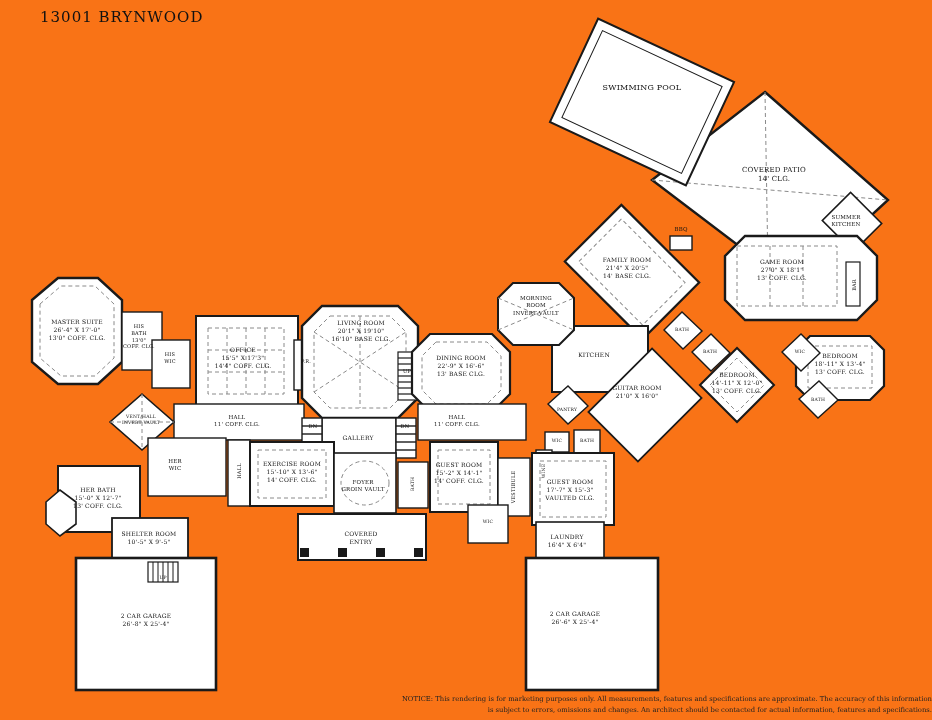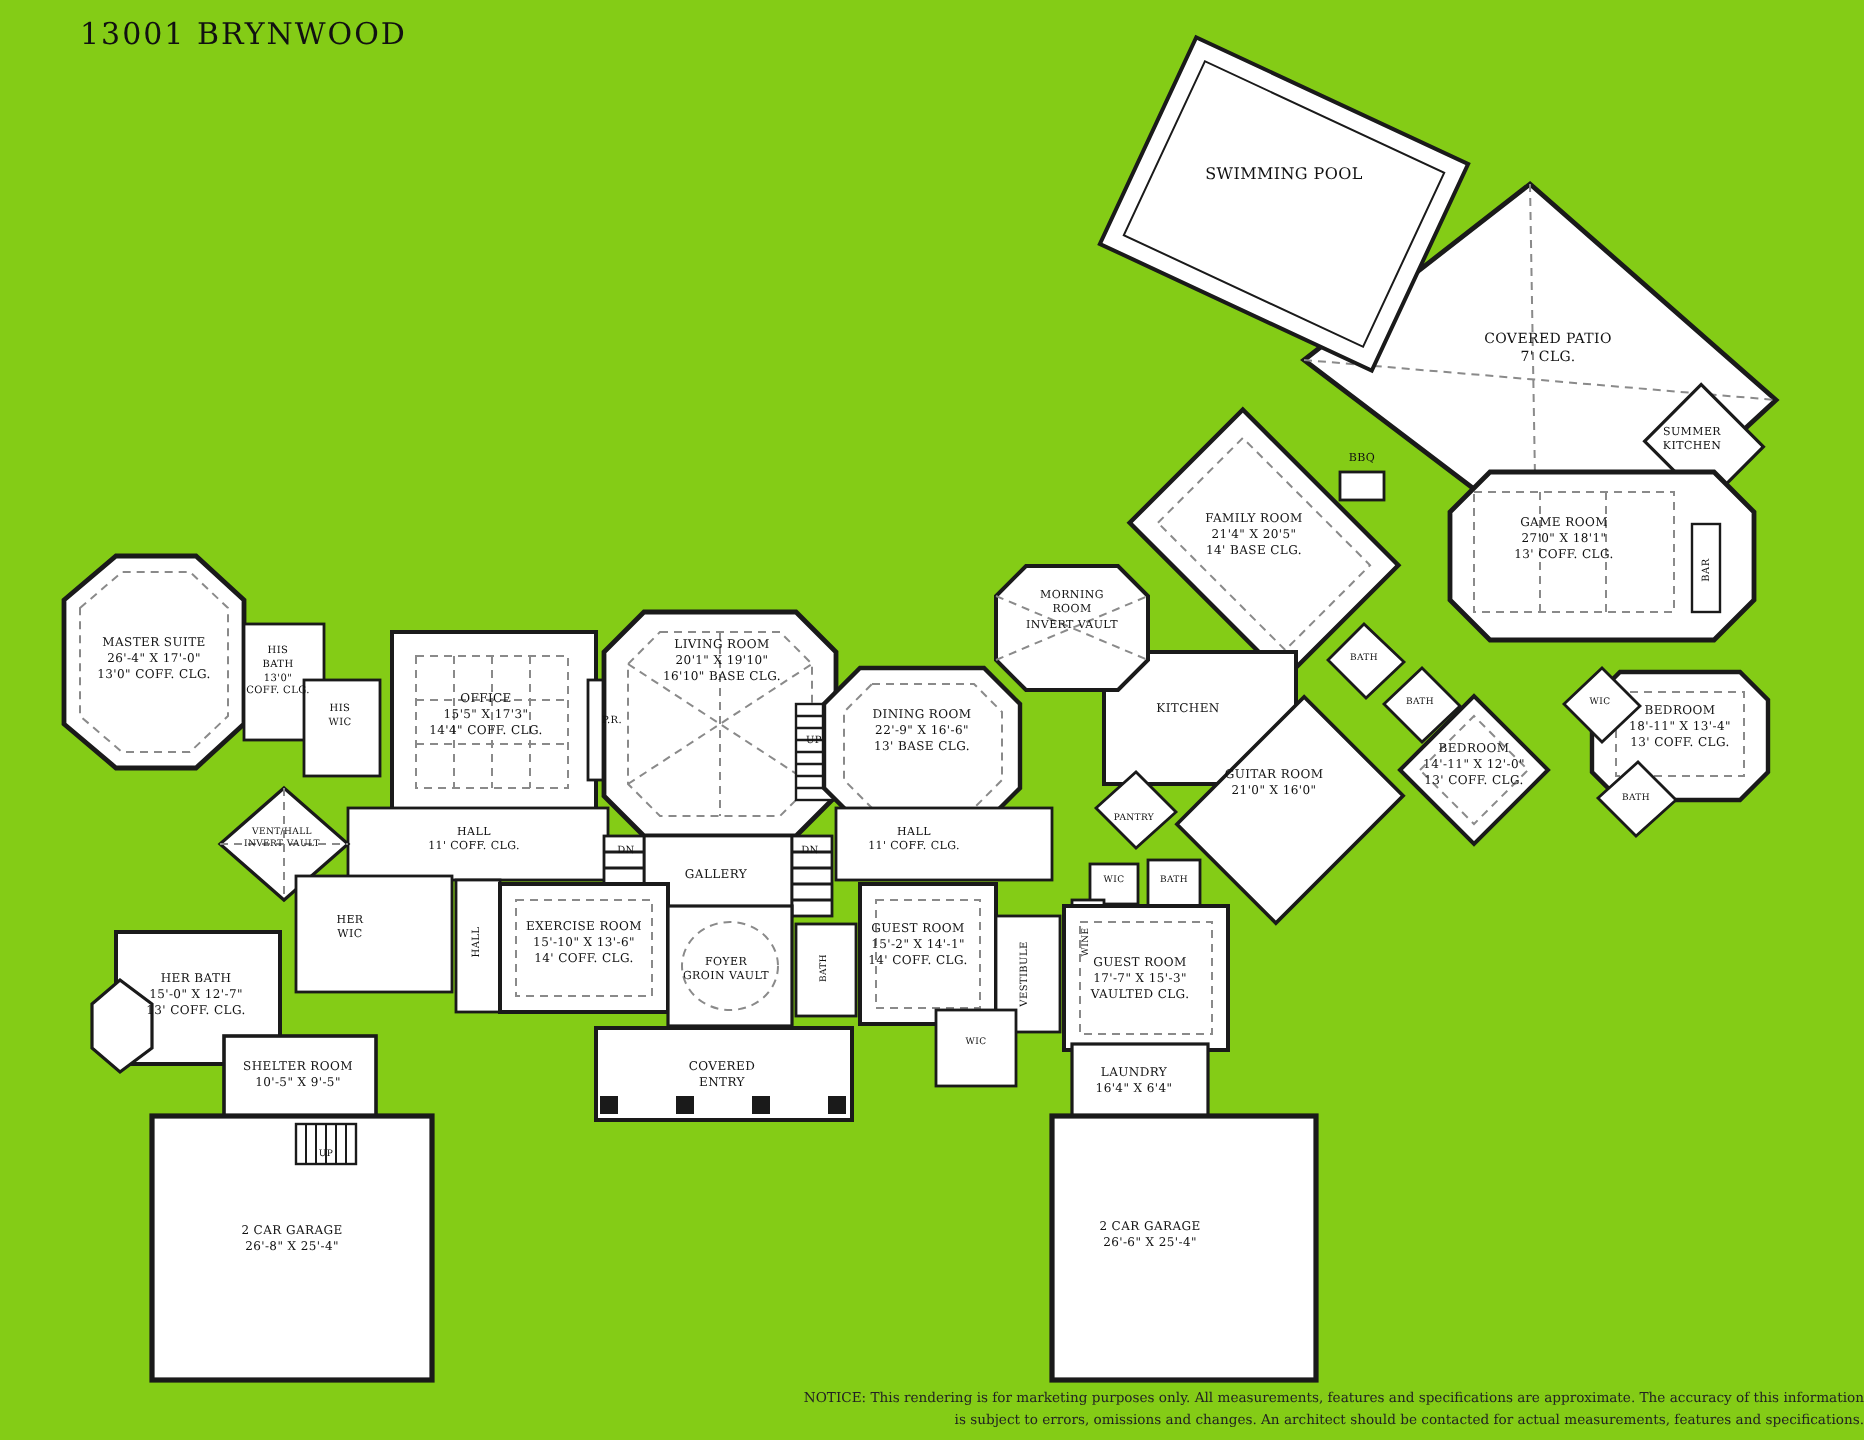--- a/index.html
+++ b/index.html
@@ -1,16 +1,16 @@
 <!DOCTYPE html>
 <html><head>
 <meta charset="utf-8">
 <style>
   html,body{margin:0;padding:0;background:#ffffff;}
-  .page{position:relative;width:932px;height:720px;background:#84cc16;overflow:hidden;
+  .page{position:relative;width:932px;height:720px;background:#f97316;overflow:hidden;
         font-family:"DejaVu Serif",serif;}
   .title{position:absolute;left:40px;top:8px;font-size:15px;letter-spacing:1px;color:#111;}
   svg.plan{position:absolute;left:0;top:0;}
   #labels{position:absolute;left:0;top:0;width:932px;height:720px;pointer-events:none;}
   .room-label{position:absolute;white-space:pre;text-align:center;font-size:6px;line-height:1.35;
               color:#111;letter-spacing:.2px;transform:translate(-50%,-50%);
               font-family:"DejaVu Serif",serif;}
   .notice{position:absolute;left:0;right:0;top:694px;text-align:right;font-size:6.8px;
           color:#222;line-height:1.6;font-family:"DejaVu Serif",serif;}
 </style>
@@ -231,21 +231,21 @@
       </g>
 
       <rect x="526" y="558" width="132" height="132" stroke-width="2.6"></rect>
 
     </g>
   </svg>
 
   <div id="labels">
       <div class="room-label" style="left: 642px; top: 88px; font-size: 8px; transform: translate(-50%, -50%);">SWIMMING POOL</div>
       <div class="room-label" style="left: 774px; top: 175px; font-size: 7px; transform: translate(-50%, -50%);">COVERED PATIO
-7' CLG.</div>
+14' CLG.</div>
       <div class="room-label" style="left: 846px; top: 221px; font-size: 5.5px; transform: translate(-50%, -50%);">SUMMER
 KITCHEN</div>
       <div class="room-label" style="left: 681px; top: 230px; font-size: 5.5px; transform: translate(-50%, -50%);">BBQ</div>
       <div class="room-label" style="left: 627px; top: 268px; transform: translate(-50%, -50%);">FAMILY ROOM
 21'4" X 20'5"
 14' BASE CLG.</div>
       <div class="room-label" style="left: 782px; top: 270px; transform: translate(-50%, -50%);">GAME ROOM
 27'0" X 18'1"
 13' COFF. CLG.</div>
       <div class="room-label" style="left: 854px; top: 285px; font-size: 5px; transform: translate(-50%, -50%) rotate(-90deg);">BAR</div>
@@ -326,16 +326,16 @@
 16'4" X 6'4"</div>
       <div class="room-label" style="left: 163px; top: 578px; font-size: 4.5px; transform: translate(-50%, -50%);">UP</div>
       <div class="room-label" style="left: 146px; top: 620px; transform: translate(-50%, -50%);">2 CAR GARAGE
 26'-8" X 25'-4"</div>
       <div class="room-label" style="left: 575px; top: 618px; transform: translate(-50%, -50%);">2 CAR GARAGE
 26'-6" X 25'-4"</div>
     </div>
 
   <div class="notice">
     <div>NOTICE:  This rendering is for marketing purposes only.  All measurements, features and specifications are approximate.  The accuracy of this information</div>
-    <div>is subject to errors, omissions and changes. An architect should be contacted for actual measurements, features and specifications.</div>
+    <div>is subject to errors, omissions and changes. An architect should be contacted for actual information, features and specifications.</div>
   </div>
 
 </div>
 
 </body></html>

